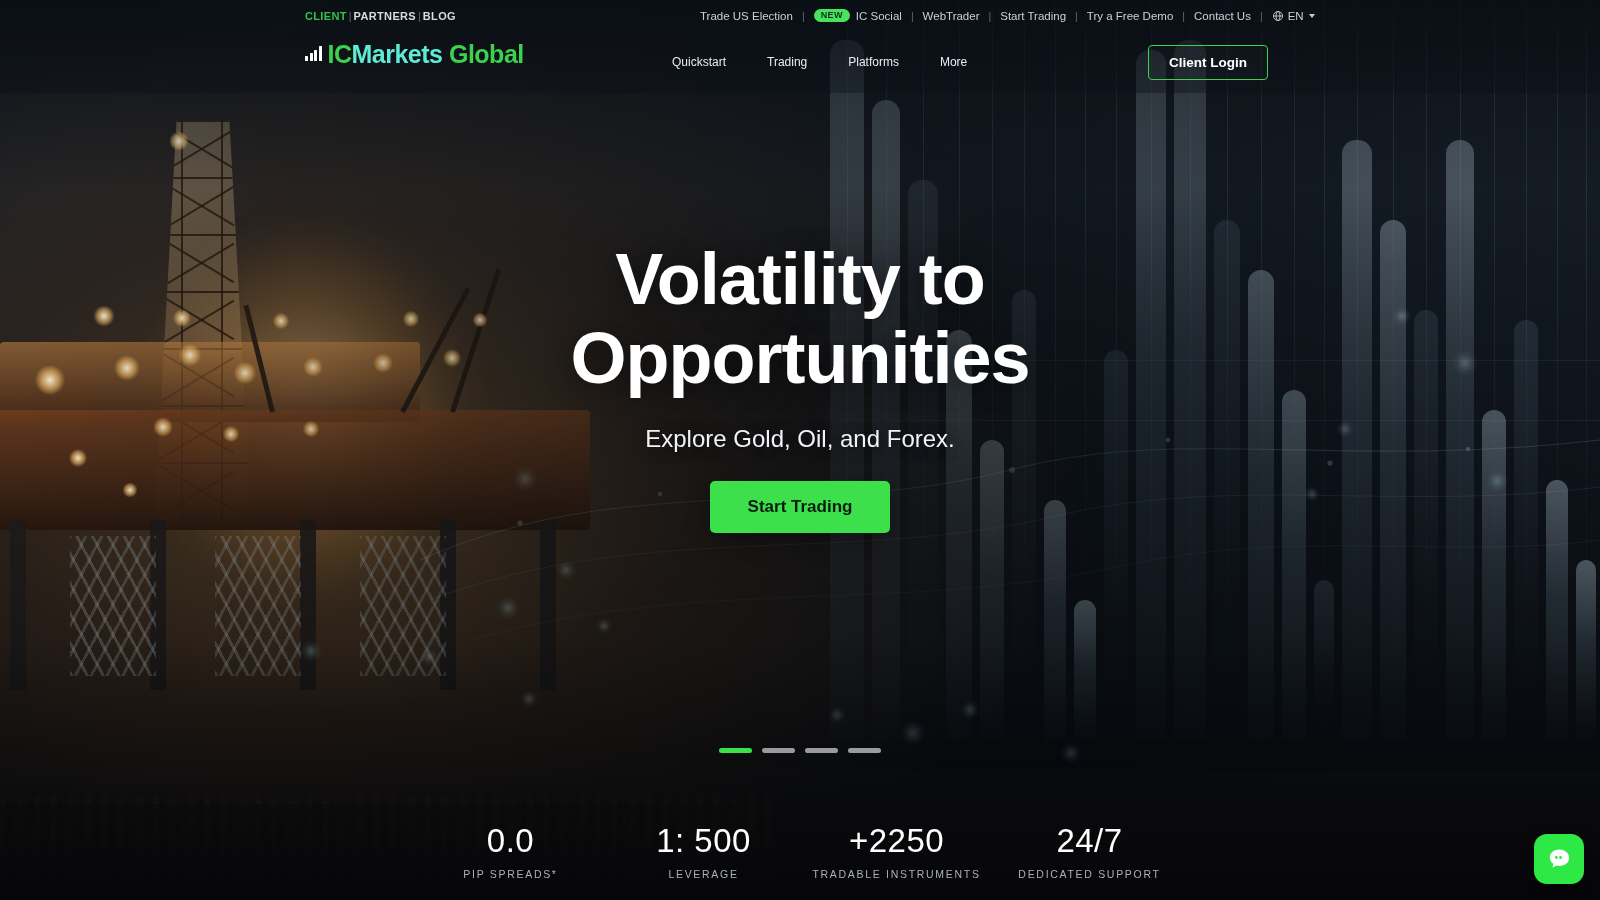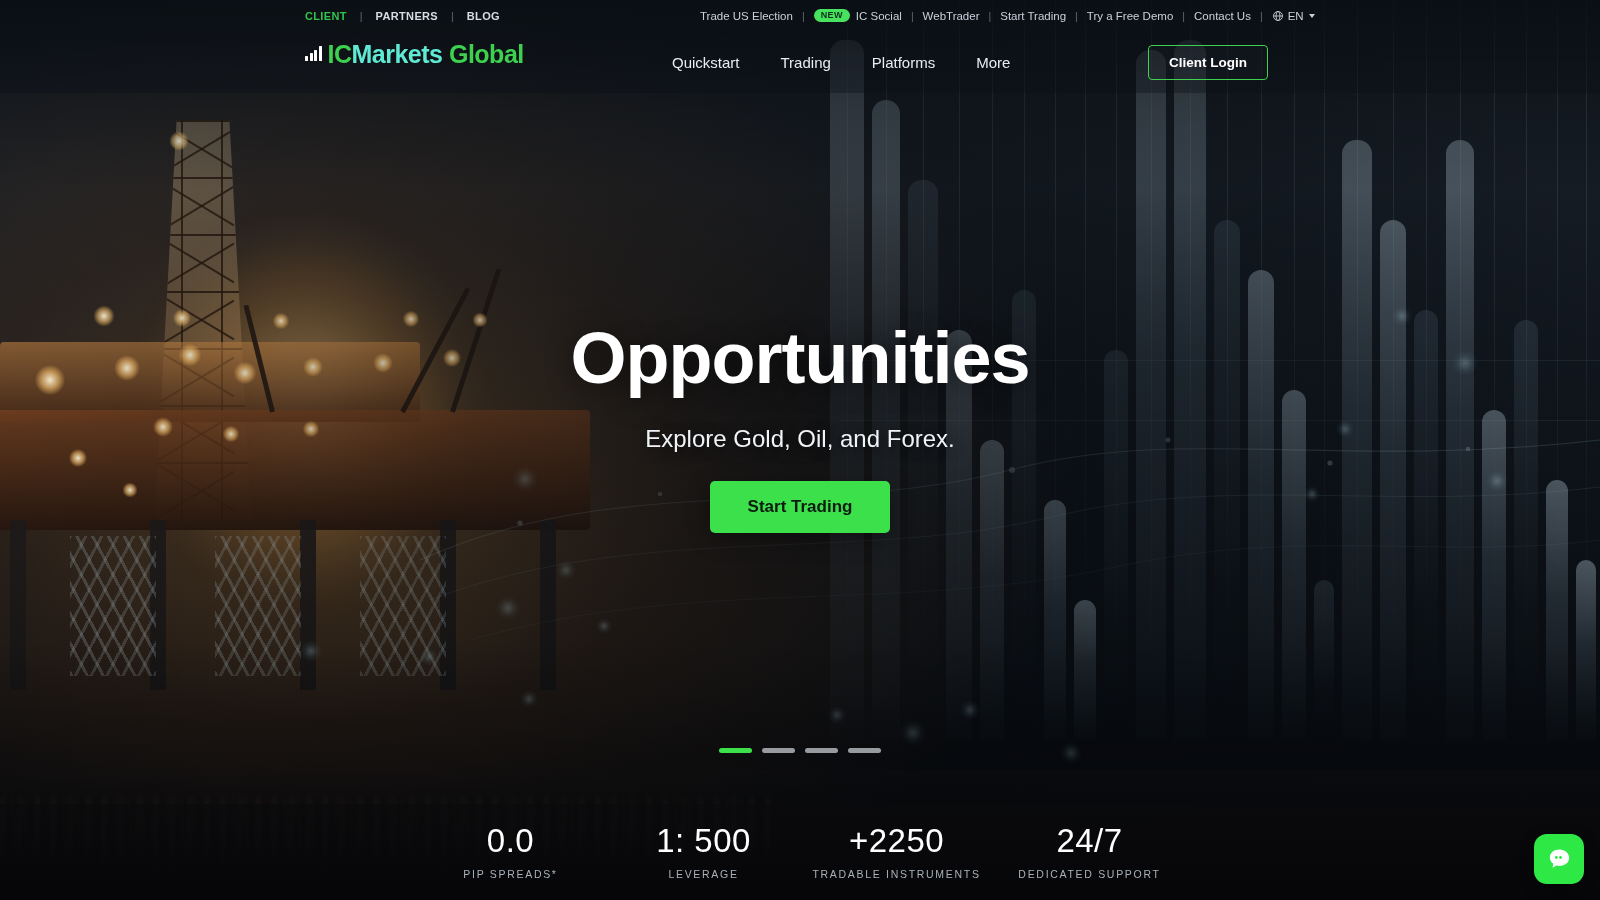--- a/index.html
+++ b/index.html
@@ -129,21 +129,21 @@
     background:radial-gradient(860px 520px at 50% 46%, rgba(4,8,12,0.50) 0%, rgba(4,8,12,0.22) 55%, rgba(4,8,12,0) 100%); }
 
   
   .topbar {
     position:absolute; top:0; left:0; right:0; height:31px;
     display:flex; align-items:center;
     background:rgba(11,17,23,0.58);
     font-size:11.5px;
     z-index:20;
   }
-  .topbar-left { position:absolute; left:305px; display:flex; align-items:center; gap:13px; }
+  .topbar-left { position:absolute; left:305px; display:flex; align-items:center; gap:2px; }
   .tb-link { color:#d6dde4; letter-spacing:.35px; font-weight:700; font-size:11px; cursor:pointer; }
   .tb-link.green { color:#32c24d; }
   .tb-sep { color:#5e6a75; font-size:10.5px; }
 
   .topbar-right { position:absolute; left:700px; display:flex; align-items:center; gap:9px; }
   .tbr-link { color:#c8d1da; font-size:11.5px; font-weight:400; cursor:pointer; }
   .badge-new {
     display:inline-block; background:#47e35e; color:#10301a;
     font-size:9px; font-weight:700; letter-spacing:.4px;
     padding:2px 7px; border-radius:9px; line-height:1;
@@ -161,21 +161,21 @@
   }
   .logo { position:absolute; left:305px; top:11px; display:flex; align-items:center; gap:4px; cursor:pointer; }
   .logo-bars { display:flex; align-items:flex-end; gap:1.5px; height:15px; margin-right:2px; margin-bottom:2px; }
   .logo-bars i { display:block; width:3px; background:#ffffff; border-radius:.5px; }
   .logo-text { font-size:25px; font-weight:700; letter-spacing:-.5px; line-height:1; white-space:nowrap; }
   .logo-ic { color:#3cd24f; }
   .logo-markets { color:#5eead4; }
   .logo-global { color:#3cd24f; }
 
   .mainnav { position:absolute; left:672px; top:0; height:62px; display:flex; align-items:center; gap:41px; }
-  .nav-item { color:#e7edf3; font-size:15px; cursor:pointer; }
+  .nav-item { color:#e7edf3; font-size:12px; cursor:pointer; }
 
   .login-btn {
     position:absolute; right:332px; top:14px;
     padding:9px 20px;
     border:1px solid #3cd24f; border-radius:4px;
     background:rgba(255,255,255,0.02);
     color:#ffffff; font-size:13.5px; font-weight:700;
     cursor:pointer; white-space:nowrap;
   }
 
@@ -465,21 +465,21 @@
         <span class="nav-item">Trading</span>
         <span class="nav-item">Platforms</span>
         <span class="nav-item">More</span>
       </nav>
 
     <button class="login-btn">Client Login</button>
   </div>
 
   <div class="hero">
     <h1 class="hero-title">
-      <br>
+      <span>Volatility to</span><br>
       <span>Opportunities</span>
     </h1>
     <p class="hero-sub">Explore Gold, Oil, and Forex.</p>
     <button class="cta">Start Trading</button>
   </div>
 
   <div class="dots" id="dots">
       <span class="dot active"></span>
       <span class="dot"></span>
       <span class="dot"></span>

